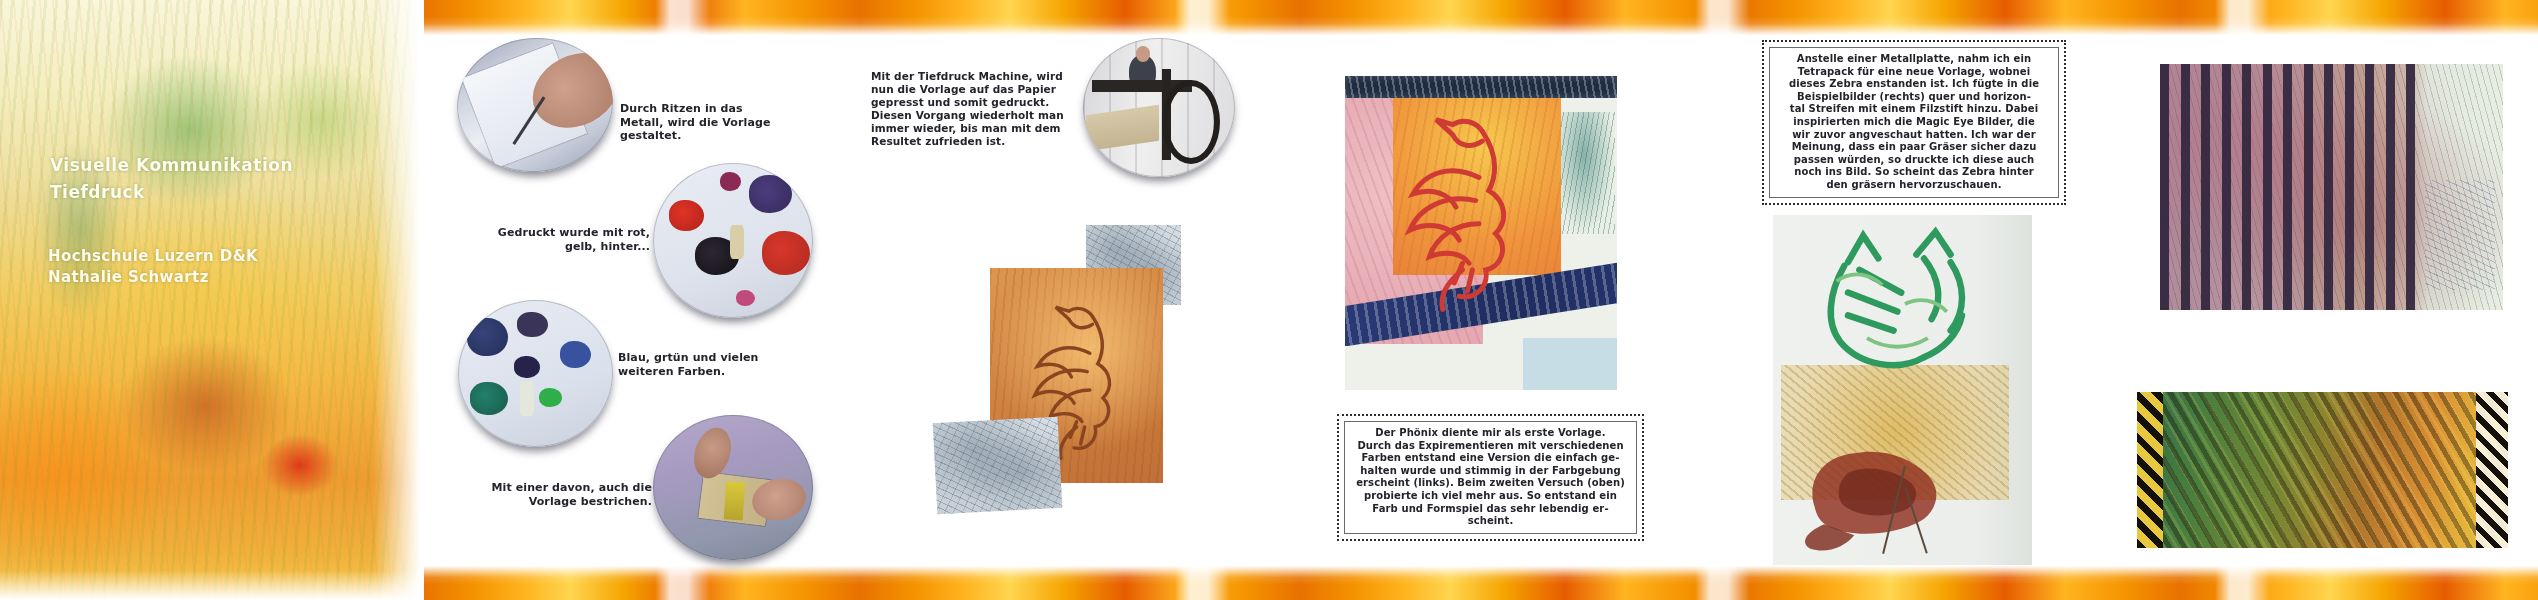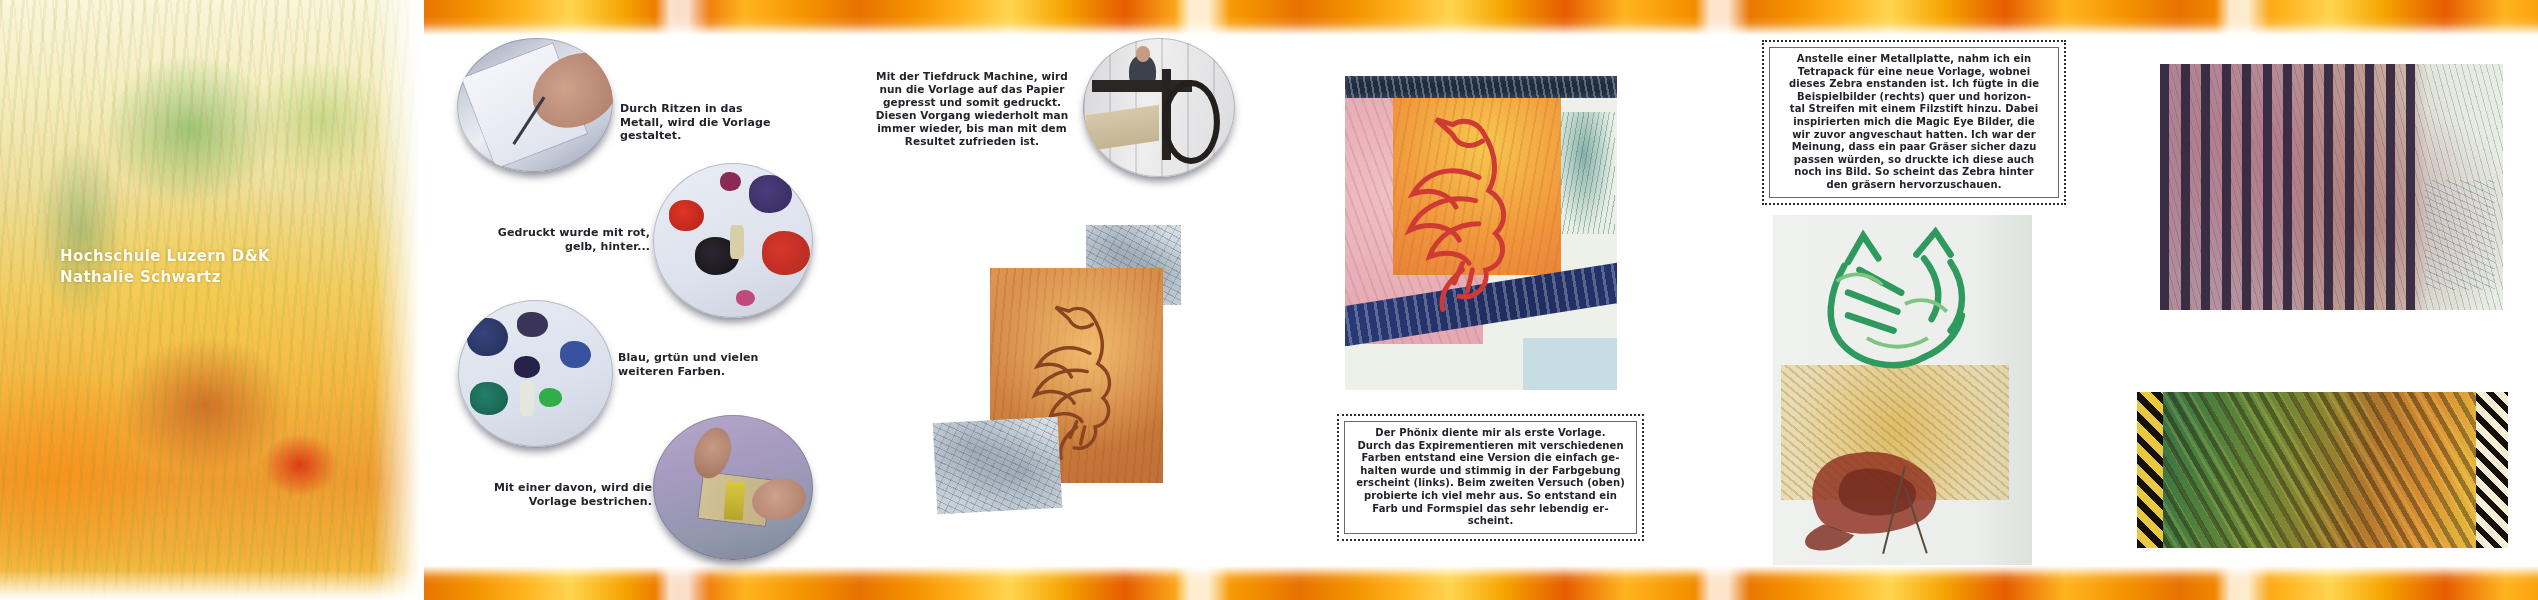--- a/index.html
+++ b/index.html
@@ -38,21 +38,21 @@
     background:repeating-linear-gradient(95deg,rgba(110,150,40,.10) 0 3px,transparent 3px 11px),
                repeating-linear-gradient(85deg,rgba(200,110,30,.08) 0 2px,transparent 2px 13px);}
   .cover-art::after{content:"";position:absolute;inset:0;
     background:linear-gradient(90deg,transparent 88%,#fff 99%),
                linear-gradient(180deg,transparent 95%,#fff 100%);}
   .cover-title{position:absolute;left:50px;top:152px;margin:0;z-index:3;
     font:700 17px/27px "DejaVu Sans",sans-serif;color:#fcfcef;white-space:pre-line;
     letter-spacing:.5px;text-shadow:0 0 3px rgba(110,130,50,.6);}
   .cover-subtitle{position:absolute;left:48px;top:246px;z-index:3;
     font:700 15px/21px "DejaVu Sans",sans-serif;color:#fbfbee;white-space:pre-line;
-    letter-spacing:.4px;text-shadow:0 0 3px rgba(140,120,40,.55);margin-left:12px;}
+    letter-spacing:.4px;text-shadow:0 0 3px rgba(140,120,40,.55);}
 
   
   .circle{position:absolute;border-radius:50%;overflow:hidden;z-index:2;
     box-shadow:0 6px 8px -2px rgba(35,35,55,.55),inset 0 0 0 1px rgba(60,60,70,.25);}
   .blob{position:absolute;border-radius:46% 54% 52% 48%;}
 
   .c1{left:457px;top:38px;width:156px;height:134px;transform:rotate(-5deg);
     background:linear-gradient(155deg,#9aa2b5 0%,#ccd1dd 25%,#eceef4 52%,#c2c8d6 78%,#99a1b4 100%);}
   .c1 .plate{position:absolute;left:12%;top:14%;width:62%;height:72%;transform:rotate(-16deg);
     background:linear-gradient(170deg,#f4f6fa,#dfe3ec);box-shadow:0 0 0 1px rgba(120,130,150,.4);}
@@ -94,21 +94,21 @@
   .c5 .head{position:absolute;left:35%;top:6%;width:9%;height:11%;border-radius:50%;
     background:#c79a85;}
 
   
   .caption{position:absolute;z-index:2;font:700 11px/13.5px "DejaVu Sans",sans-serif;
     color:#23232c;white-space:pre-line;letter-spacing:.1px;}
   .cap1{left:620px;top:102px;width:165px;}
   .cap2{left:478px;top:226px;width:172px;text-align:right;}
   .cap3{left:618px;top:351px;width:168px;}
   .cap4{left:478px;top:481px;width:174px;text-align:right;}
-  .cap5{left:871px;top:70px;width:202px;text-align:center;font-size:10.5px;line-height:13px;}
+  .cap5{left:871px;top:70px;width:202px;text-align:left;font-size:10.5px;line-height:13px;}
 
   
   .grayprint{position:absolute;z-index:2;
     background:
       radial-gradient(ellipse at 30% 30%,rgba(70,90,110,.35),transparent 60%),
       radial-gradient(ellipse at 70% 60%,rgba(70,90,110,.3),transparent 55%),
       repeating-linear-gradient(28deg,rgba(60,80,100,.3) 0 1px,transparent 1px 6px),
       repeating-linear-gradient(118deg,rgba(60,80,100,.22) 0 1px,transparent 1px 8px),
       linear-gradient(#d5dce2,#c6cfd6);}
   .printA{left:1086px;top:225px;width:95px;height:80px;}
@@ -194,20 +194,22 @@
 </head>
 <body>
 
 <div id="canvas">
 
   <div class="flame flame-top"></div>
   <div class="flame flame-bottom"></div>
 
   <section class="cover">
     <div class="cover-art"></div>
+    <h1 class="cover-title">Visuelle Kommunikation
+Tiefdruck</h1>
     <div class="cover-subtitle">Hochschule Luzern D&amp;K
 Nathalie Schwartz</div>
   </section>
 
   <div class="circle c1">
     <div class="plate"></div>
     <div class="hand"></div>
     <div class="needle"></div>
   </div>
   <div class="caption cap1">Durch Ritzen in das
@@ -238,21 +240,21 @@
   </div>
   <div class="caption cap3">Blau, grtün und vielen
 weiteren Farben.</div>
 
   <div class="circle c4">
     <div class="plate2"></div>
     <div class="paint"></div>
     <div class="hand1"></div>
     <div class="hand2"></div>
   </div>
-  <div class="caption cap4">Mit einer davon, wird die
+  <div class="caption cap4">Mit einer davon, auch die
 Vorlage bestrichen.</div>
 
   <div class="caption cap5">Mit der Tiefdruck Machine, wird
 nun die Vorlage auf das Papier
 gepresst und somit gedruckt.
 Diesen Vorgang wiederholt man
 immer wieder, bis man mit dem
 Resultet zufrieden ist.</div>
   <div class="circle c5">
     <div class="walls"></div>

